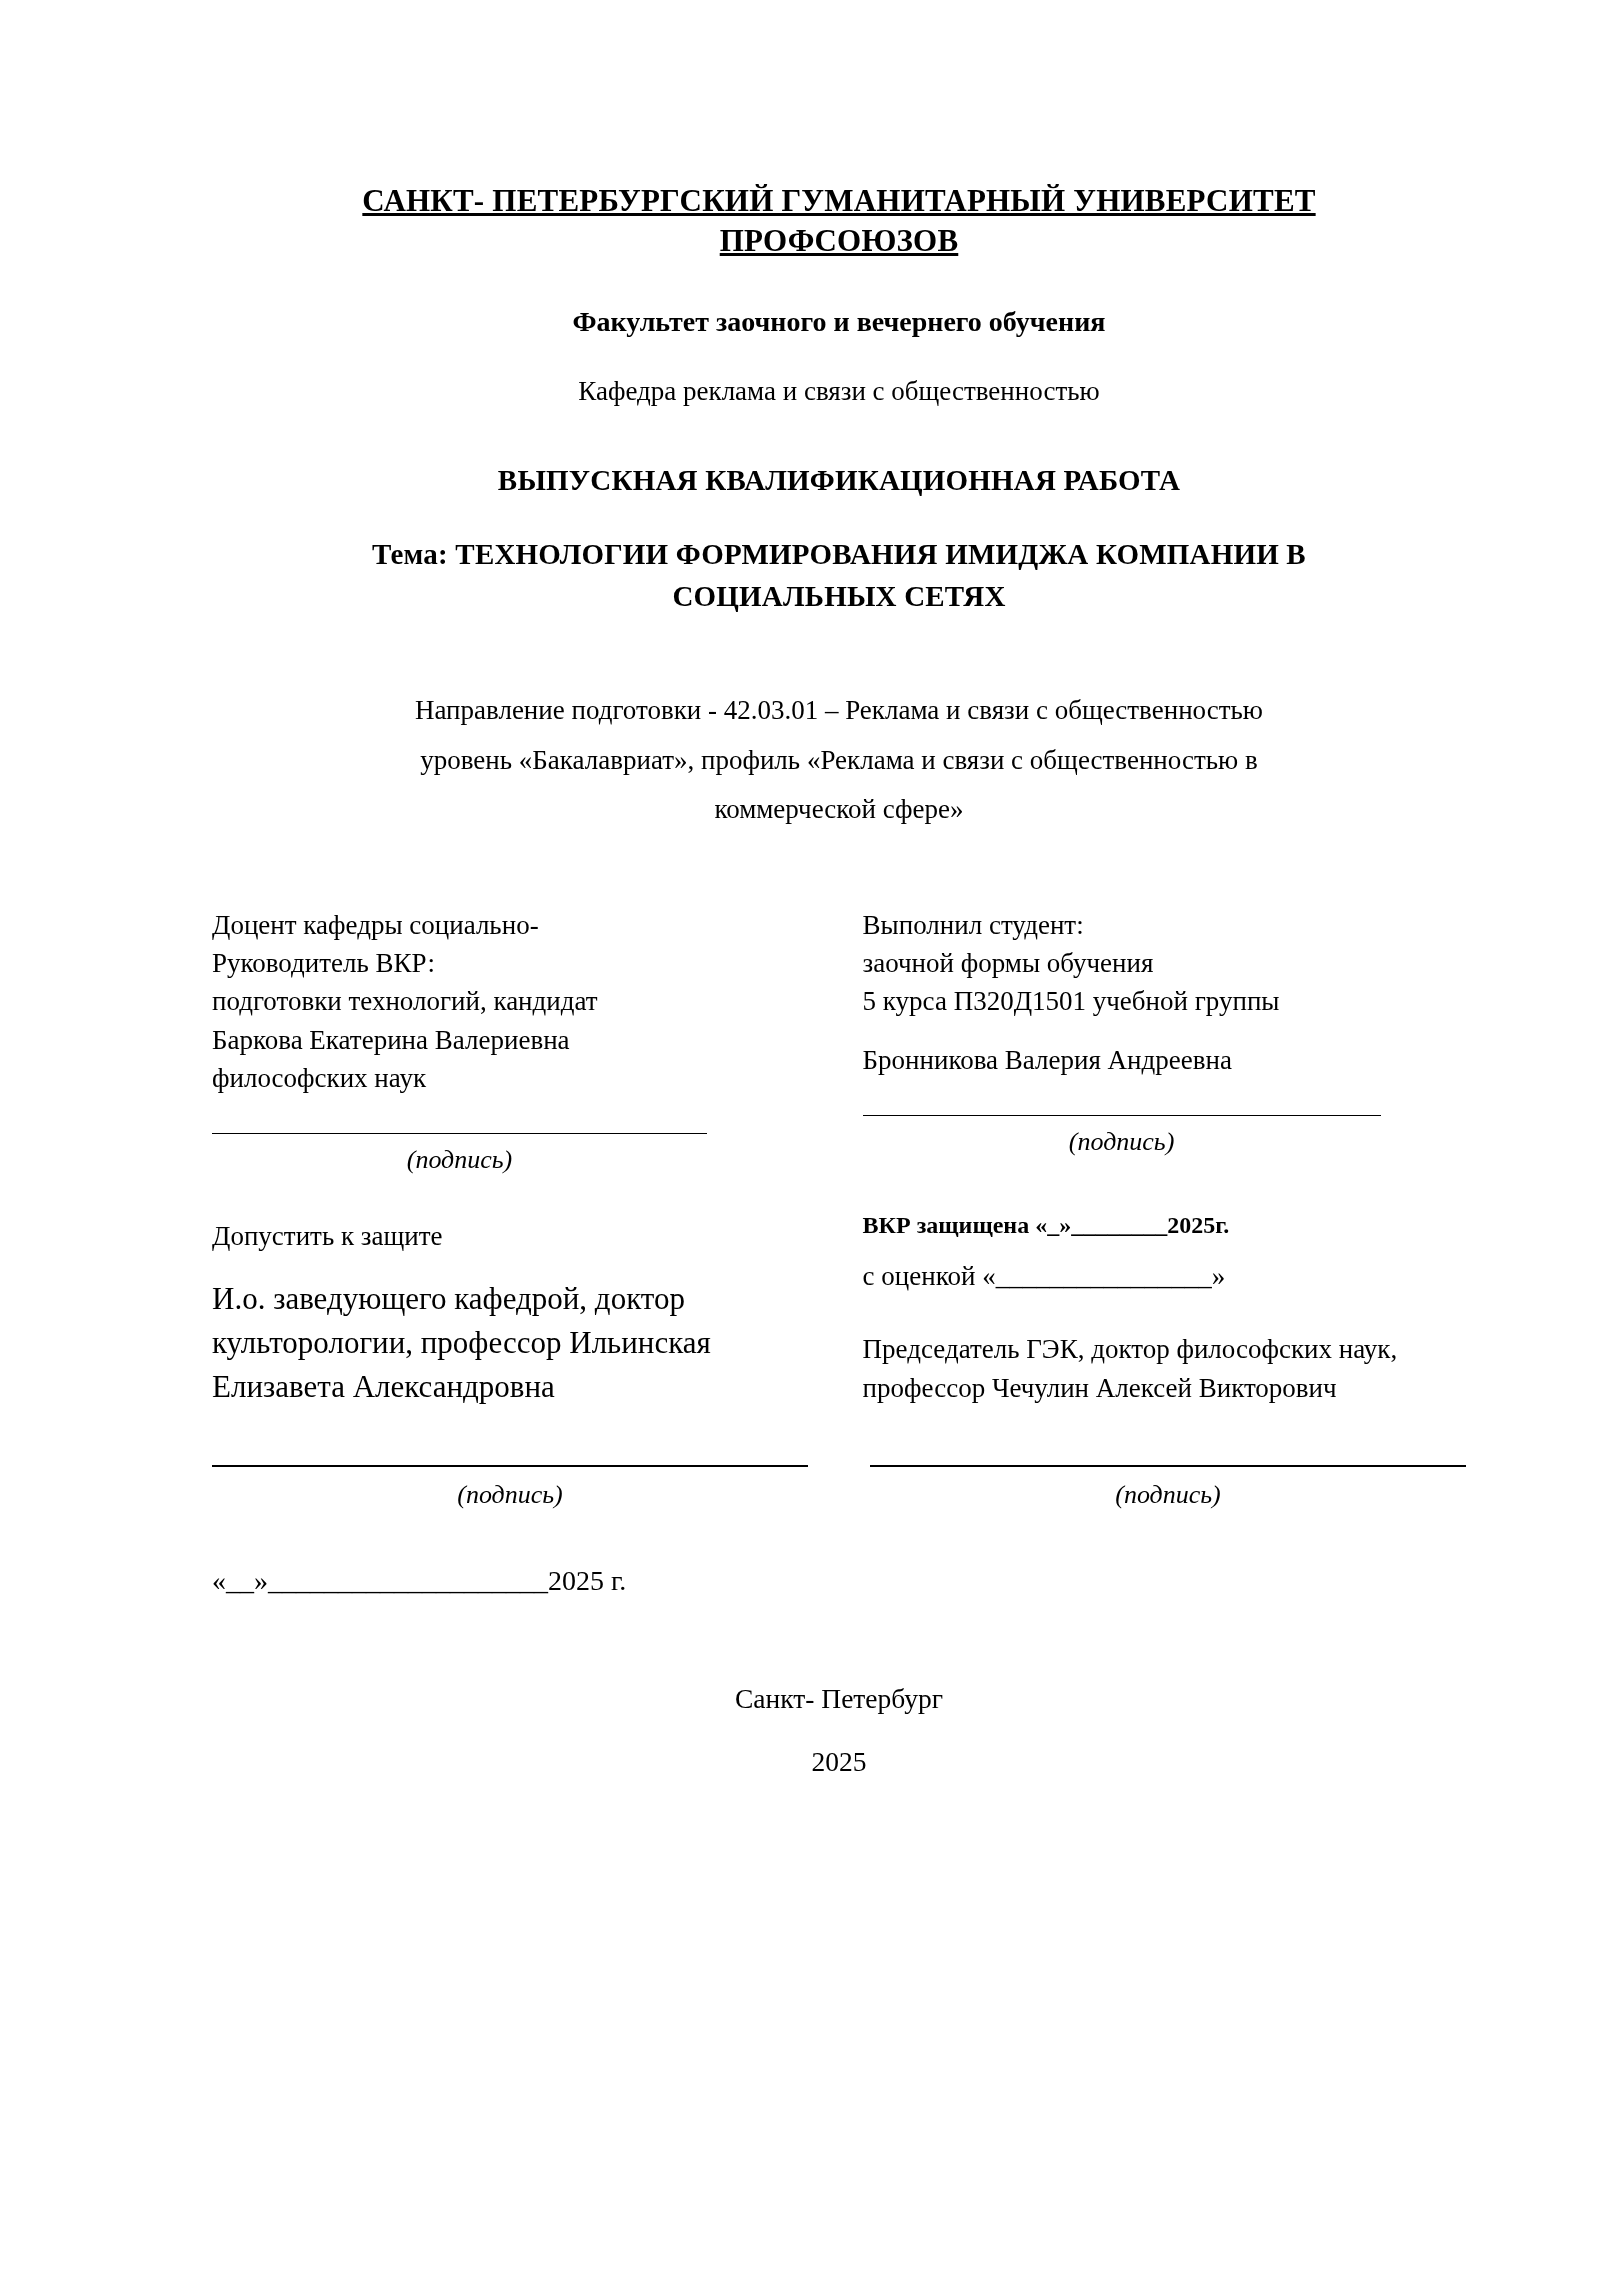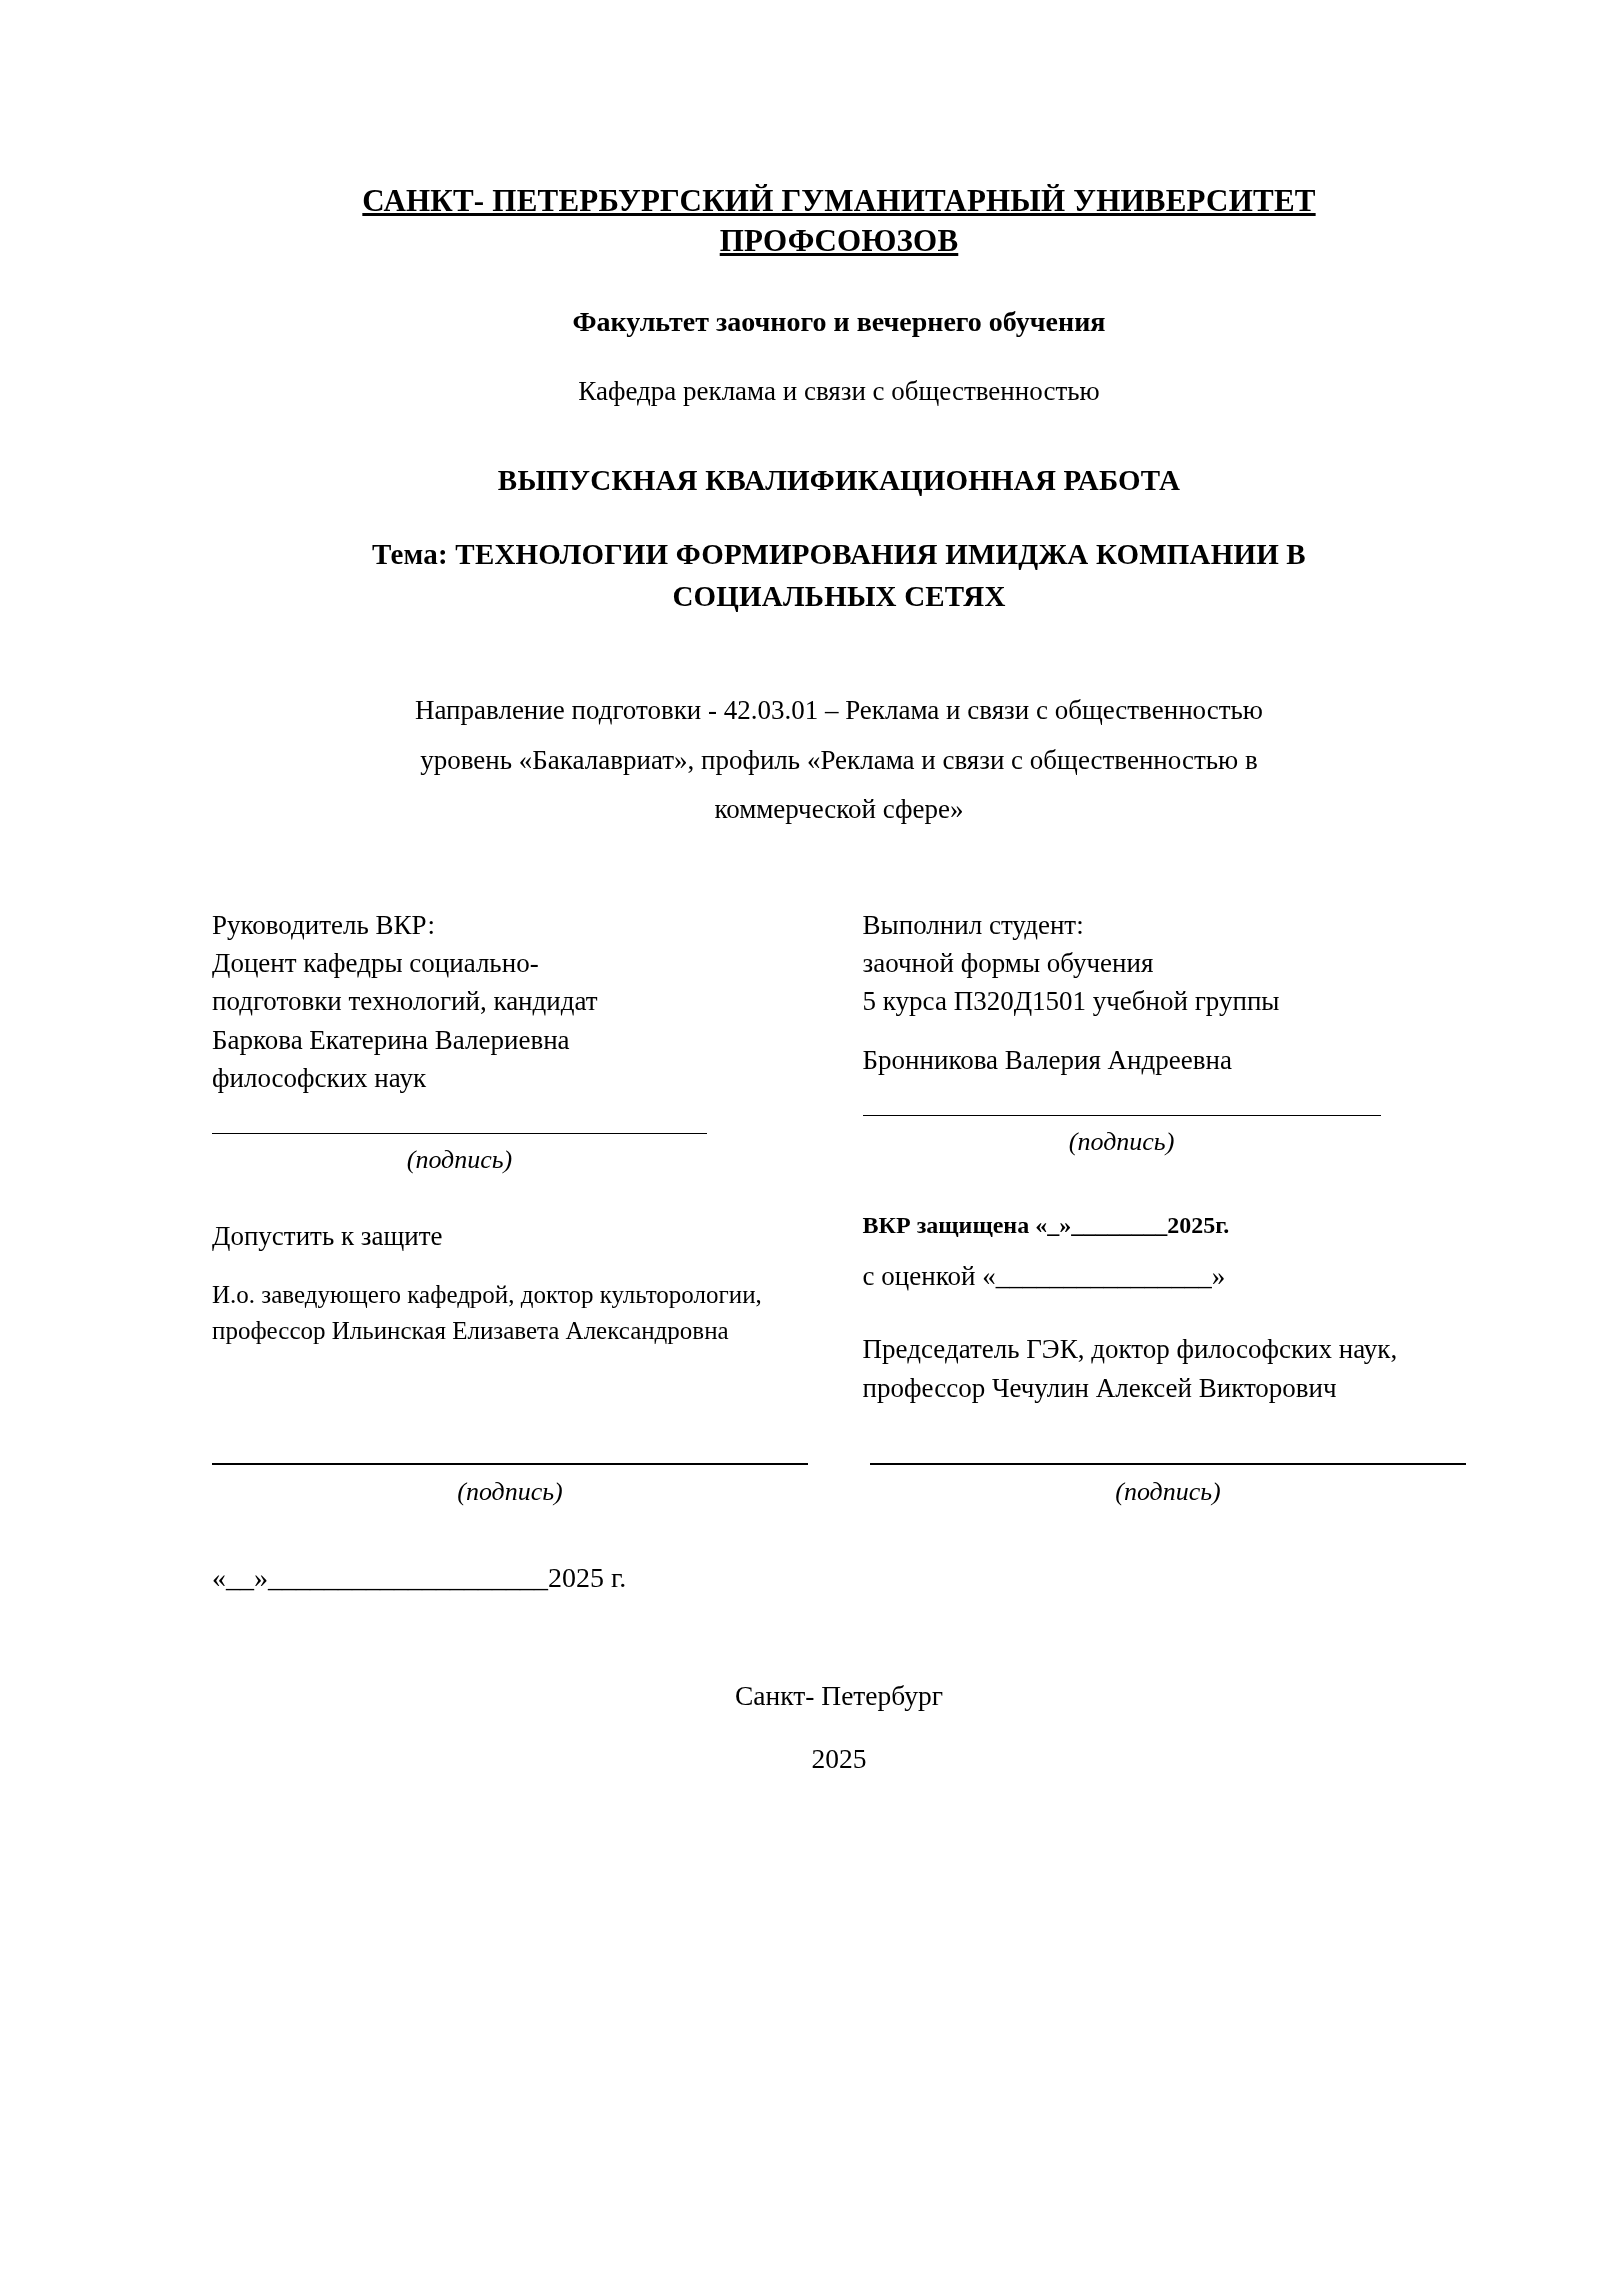--- a/index.html
+++ b/index.html
@@ -87,21 +87,21 @@
   .sig-caption {
     font-size: 26px;
     font-style: italic;
     text-align: center;
     margin-top: 11px;
   }
   .sig-caption.w1 { width: 495px; }
   .sig-caption.w2 { width: 518px; }
 
   .admit { font-size: 27px; margin-top: 46px; }
-  .post { font-size: 25px; line-height: 1.42; margin-top: 25px; }
+  .post { font-size: 31px; line-height: 1.42; margin-top: 25px; }
 
   .defended {
     font-size: 24px;
     font-weight: bold;
     margin-top: 55px;
   }
   .grade { font-size: 27px; margin-top: 22px; }
   .chair-gec { font-size: 27px; line-height: 1.42; margin-top: 38px; }
 
   .bottom-sigs {
@@ -160,22 +160,22 @@
   <div class="direction">
     <div>Направление подготовки - 42.03.01 – Реклама и связи с общественностью</div>
     <div>уровень «Бакалавриат», профиль «Реклама и связи с общественностью в</div>
     <div>коммерческой сфере»</div>
   </div>
 
   <div class="people">
 
     <div class="col-left">
       <div class="blk">
+        <span class="ln">Доцент кафедры социально-</span>
         <span class="ln">Руководитель ВКР:</span>
-        <span class="ln">Доцент кафедры социально-</span>
         <span class="ln">подготовки технологий, кандидат</span>
         <span class="ln"> Баркова Екатерина Валериевна</span>
         <span class="ln">философских наук</span>
       </div>
       <div class="sig-line w1"></div>
       <div class="sig-caption w1">(подпись)</div>
 
       <div class="admit">Допустить к защите</div>
       <div class="post">
         <span class="ln">И.о. заведующего  кафедрой,</span>

